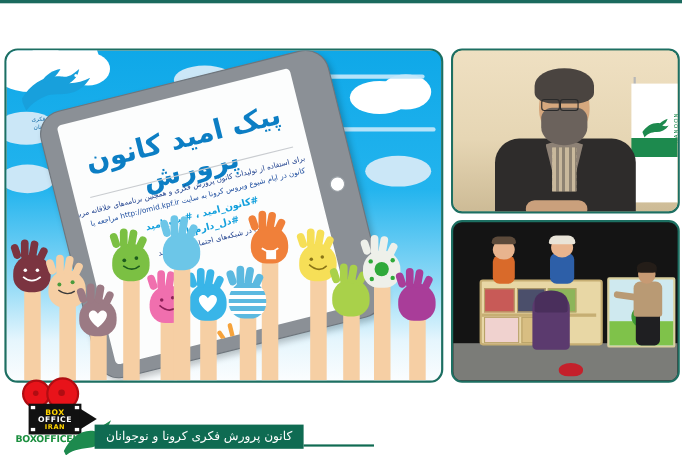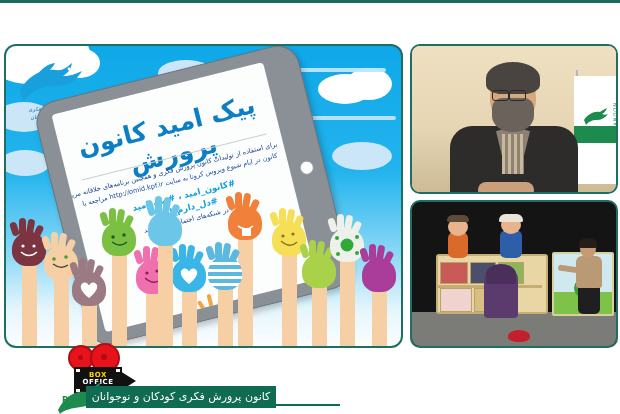--- a/index.html
+++ b/index.html
@@ -95,21 +95,21 @@
   .pup{position:absolute;border-radius:6px;}
   .pup-head{position:absolute;border-radius:50%;}
   .actor-body{position:absolute;right:16px;bottom:32px;width:22px;height:56px;background:#1f1f22;border-radius:5px;}
   .actor-vest{position:absolute;right:14px;bottom:58px;width:26px;height:32px;background:#b99a74;border-radius:6px 6px 3px 3px;}
   .actor-head{position:absolute;right:20px;bottom:88px;width:16px;height:18px;background:#c79a73;border-radius:50%;}
   .actor-hair{position:absolute;right:19px;bottom:98px;width:18px;height:10px;background:#241d18;border-radius:50% 50% 20% 20%;}
   .actor-arm{position:absolute;right:36px;bottom:74px;width:22px;height:6px;background:#b99a74;border-radius:4px;transform:rotate(8deg);}
   .redball{position:absolute;left:96px;bottom:4px;width:22px;height:12px;background:#c4202b;border-radius:50% 50% 40% 40%;}
 
   
-  .bo-logo{position:absolute;left:14px;top:343px;width:84px;height:58px;margin-left:48px;}
+  .bo-logo{position:absolute;left:14px;top:343px;width:84px;height:58px;}
   .reel{position:absolute;border-radius:50%;background:#e8131a;border:2px solid #b00d12;}
   .reel i{position:absolute;background:#b00d12;border-radius:50%;display:block;}
   .bo-body{position:absolute;left:12px;top:24px;width:48px;height:28px;background:#111;}
   .bo-lens{position:absolute;left:58px;top:28px;width:0;height:0;
      border-top:10px solid transparent;border-bottom:10px solid transparent;border-left:16px solid #111;}
   .bo-perf{position:absolute;width:4px;height:3px;background:#fff;}
   .bo-t1{position:absolute;left:14px;top:28px;width:44px;text-align:center;font-size:7px;font-weight:bold;color:#ffd400;letter-spacing:.5px;}
   .bo-t2{position:absolute;left:14px;top:35px;width:44px;text-align:center;font-size:7px;font-weight:bold;color:#fff;letter-spacing:.5px;}
   .bo-t3{position:absolute;left:14px;top:42px;width:44px;text-align:center;font-size:6px;font-weight:bold;color:#ffd400;letter-spacing:.5px;}
   .bo-url{position:absolute;left:0px;top:52px;font-size:8.5px;font-weight:bold;color:#1c8f3f;letter-spacing:-.2px;white-space:nowrap;}
@@ -396,15 +396,15 @@
   <div class="bo-t3">IRAN</div>
   <div class="bo-url">BOXOFFICEIRAN.COM</div>
 </div>
 
 <svg class="green-swoosh" viewBox="0 0 46 34">
   <path d="M2 30 C8 18 18 10 30 12 C34 9 40 5 45 2 C42 9 38 14 32 17 C36 18 41 17 45 15
            C40 22 33 26 25 27 C16 28 8 30 4 34 Z" fill="#1d8a4e"></path>
 </svg>
 
 <div class="green-bar">
-  <span>کانون پرورش فکری کودکان و نوجوانان</span>
+  <span>کانون پرورش فکری کرونا و نوجوانان</span>
 </div>
 <div class="rule-line"></div>
 
 </body></html>

